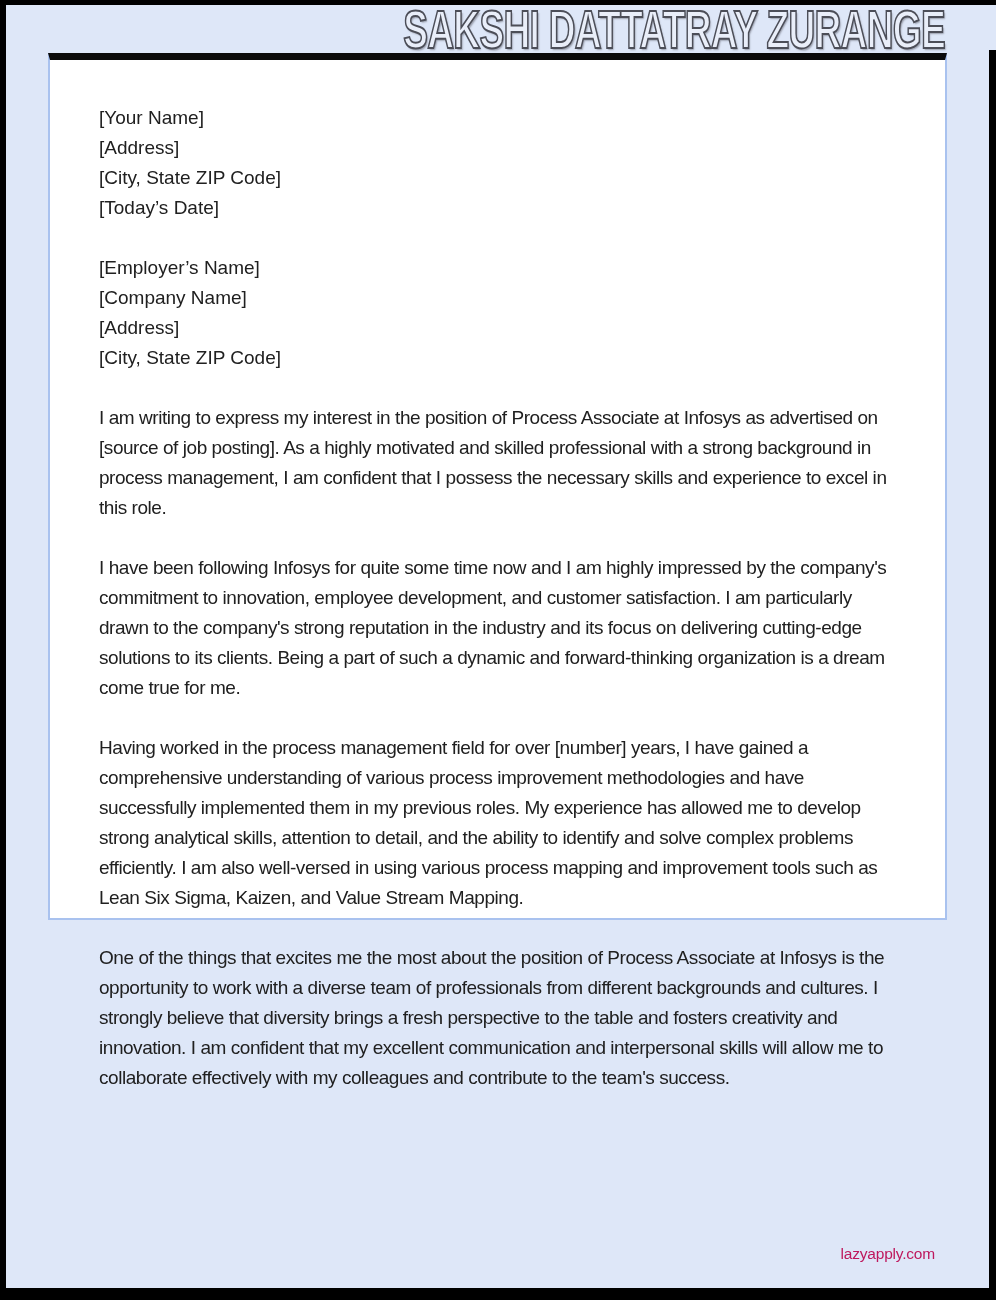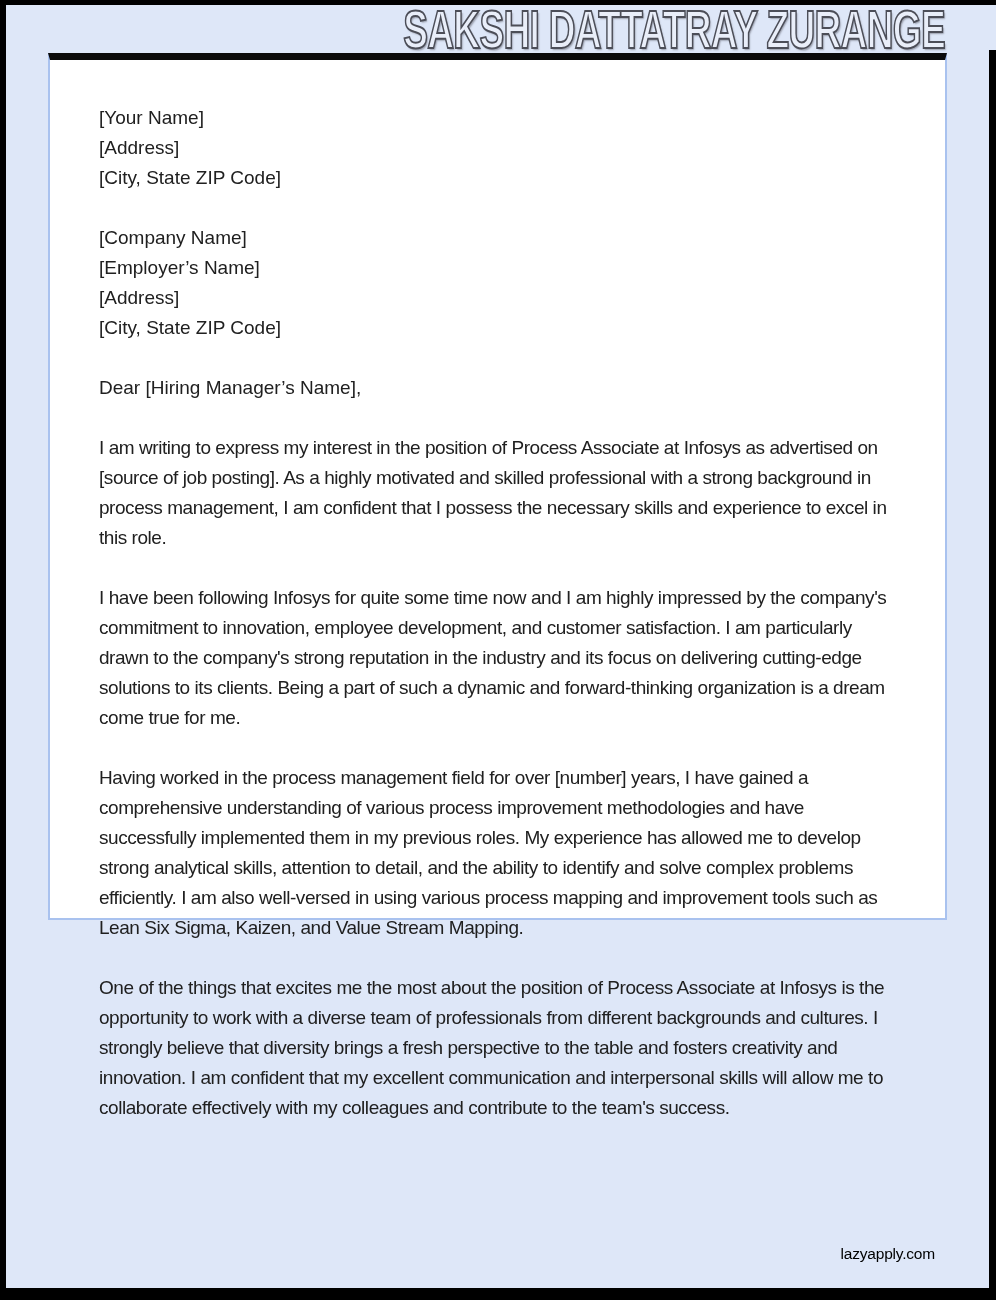--- a/index.html
+++ b/index.html
@@ -65,21 +65,21 @@
     letter-spacing: -0.45px;
     max-width: 788px;
   }
 
   
   .watermark {
     position: absolute;
     top: 1245px;
     right: 61px;
     font-size: 15.5px;
-    color: #000000;
+    color: #be185d;
     letter-spacing: -0.2px;
     z-index: 3;
   }
 </style>
 </head>
 <body>
 
 <div class="frame frame-top"></div>
 <div class="frame frame-left"></div>
 <div class="frame frame-right"></div>
@@ -87,30 +87,30 @@
 
 <div class="header-name">SAKSHI DATTATRAY ZURANGE</div>
 
 <div class="document">
   <div class="document-content">
 
     <div class="block">
       <div class="address-line">[Your Name]</div>
       <div class="address-line">[Address]</div>
       <div class="address-line">[City, State ZIP Code]</div>
+      <div class="address-line">[Today’s Date]</div>
     </div>
 
     <div class="block">
+      <div class="address-line">[Employer’s Name]</div>
       <div class="address-line">[Company Name]</div>
-      <div class="address-line">[Employer’s Name]</div>
       <div class="address-line">[Address]</div>
       <div class="address-line">[City, State ZIP Code]</div>
     </div>
 
-    <div class="block salutation">Dear [Hiring Manager’s Name],</div>
 
     <div class="paragraph">I am writing to express my interest in the position of Process Associate at Infosys as advertised on [source of job posting]. As a highly motivated and skilled professional with a strong background in process management, I am confident that I possess the necessary skills and experience to excel in this role.</div>
     <div class="paragraph">I have been following Infosys for quite some time now and I am highly impressed by the company's commitment to innovation, employee development, and customer satisfaction. I am particularly drawn to the company's strong reputation in the industry and its focus on delivering cutting-edge solutions to its clients. Being a part of such a dynamic and forward-thinking organization is a dream come true for me.</div>
     <div class="paragraph">Having worked in the process management field for over [number] years, I have gained a comprehensive understanding of various process improvement methodologies and have successfully implemented them in my previous roles. My experience has allowed me to develop strong analytical skills, attention to detail, and the ability to identify and solve complex problems efficiently. I am also well-versed in using various process mapping and improvement tools such as Lean Six Sigma, Kaizen, and Value Stream Mapping.</div>
     <div class="paragraph">One of the things that excites me the most about the position of Process Associate at Infosys is the opportunity to work with a diverse team of professionals from different backgrounds and cultures. I strongly believe that diversity brings a fresh perspective to the table and fosters creativity and innovation. I am confident that my excellent communication and interpersonal skills will allow me to collaborate effectively with my colleagues and contribute to the team's success.</div>
 
   </div>
 </div>
 
 <div class="watermark">lazyapply.com</div>

